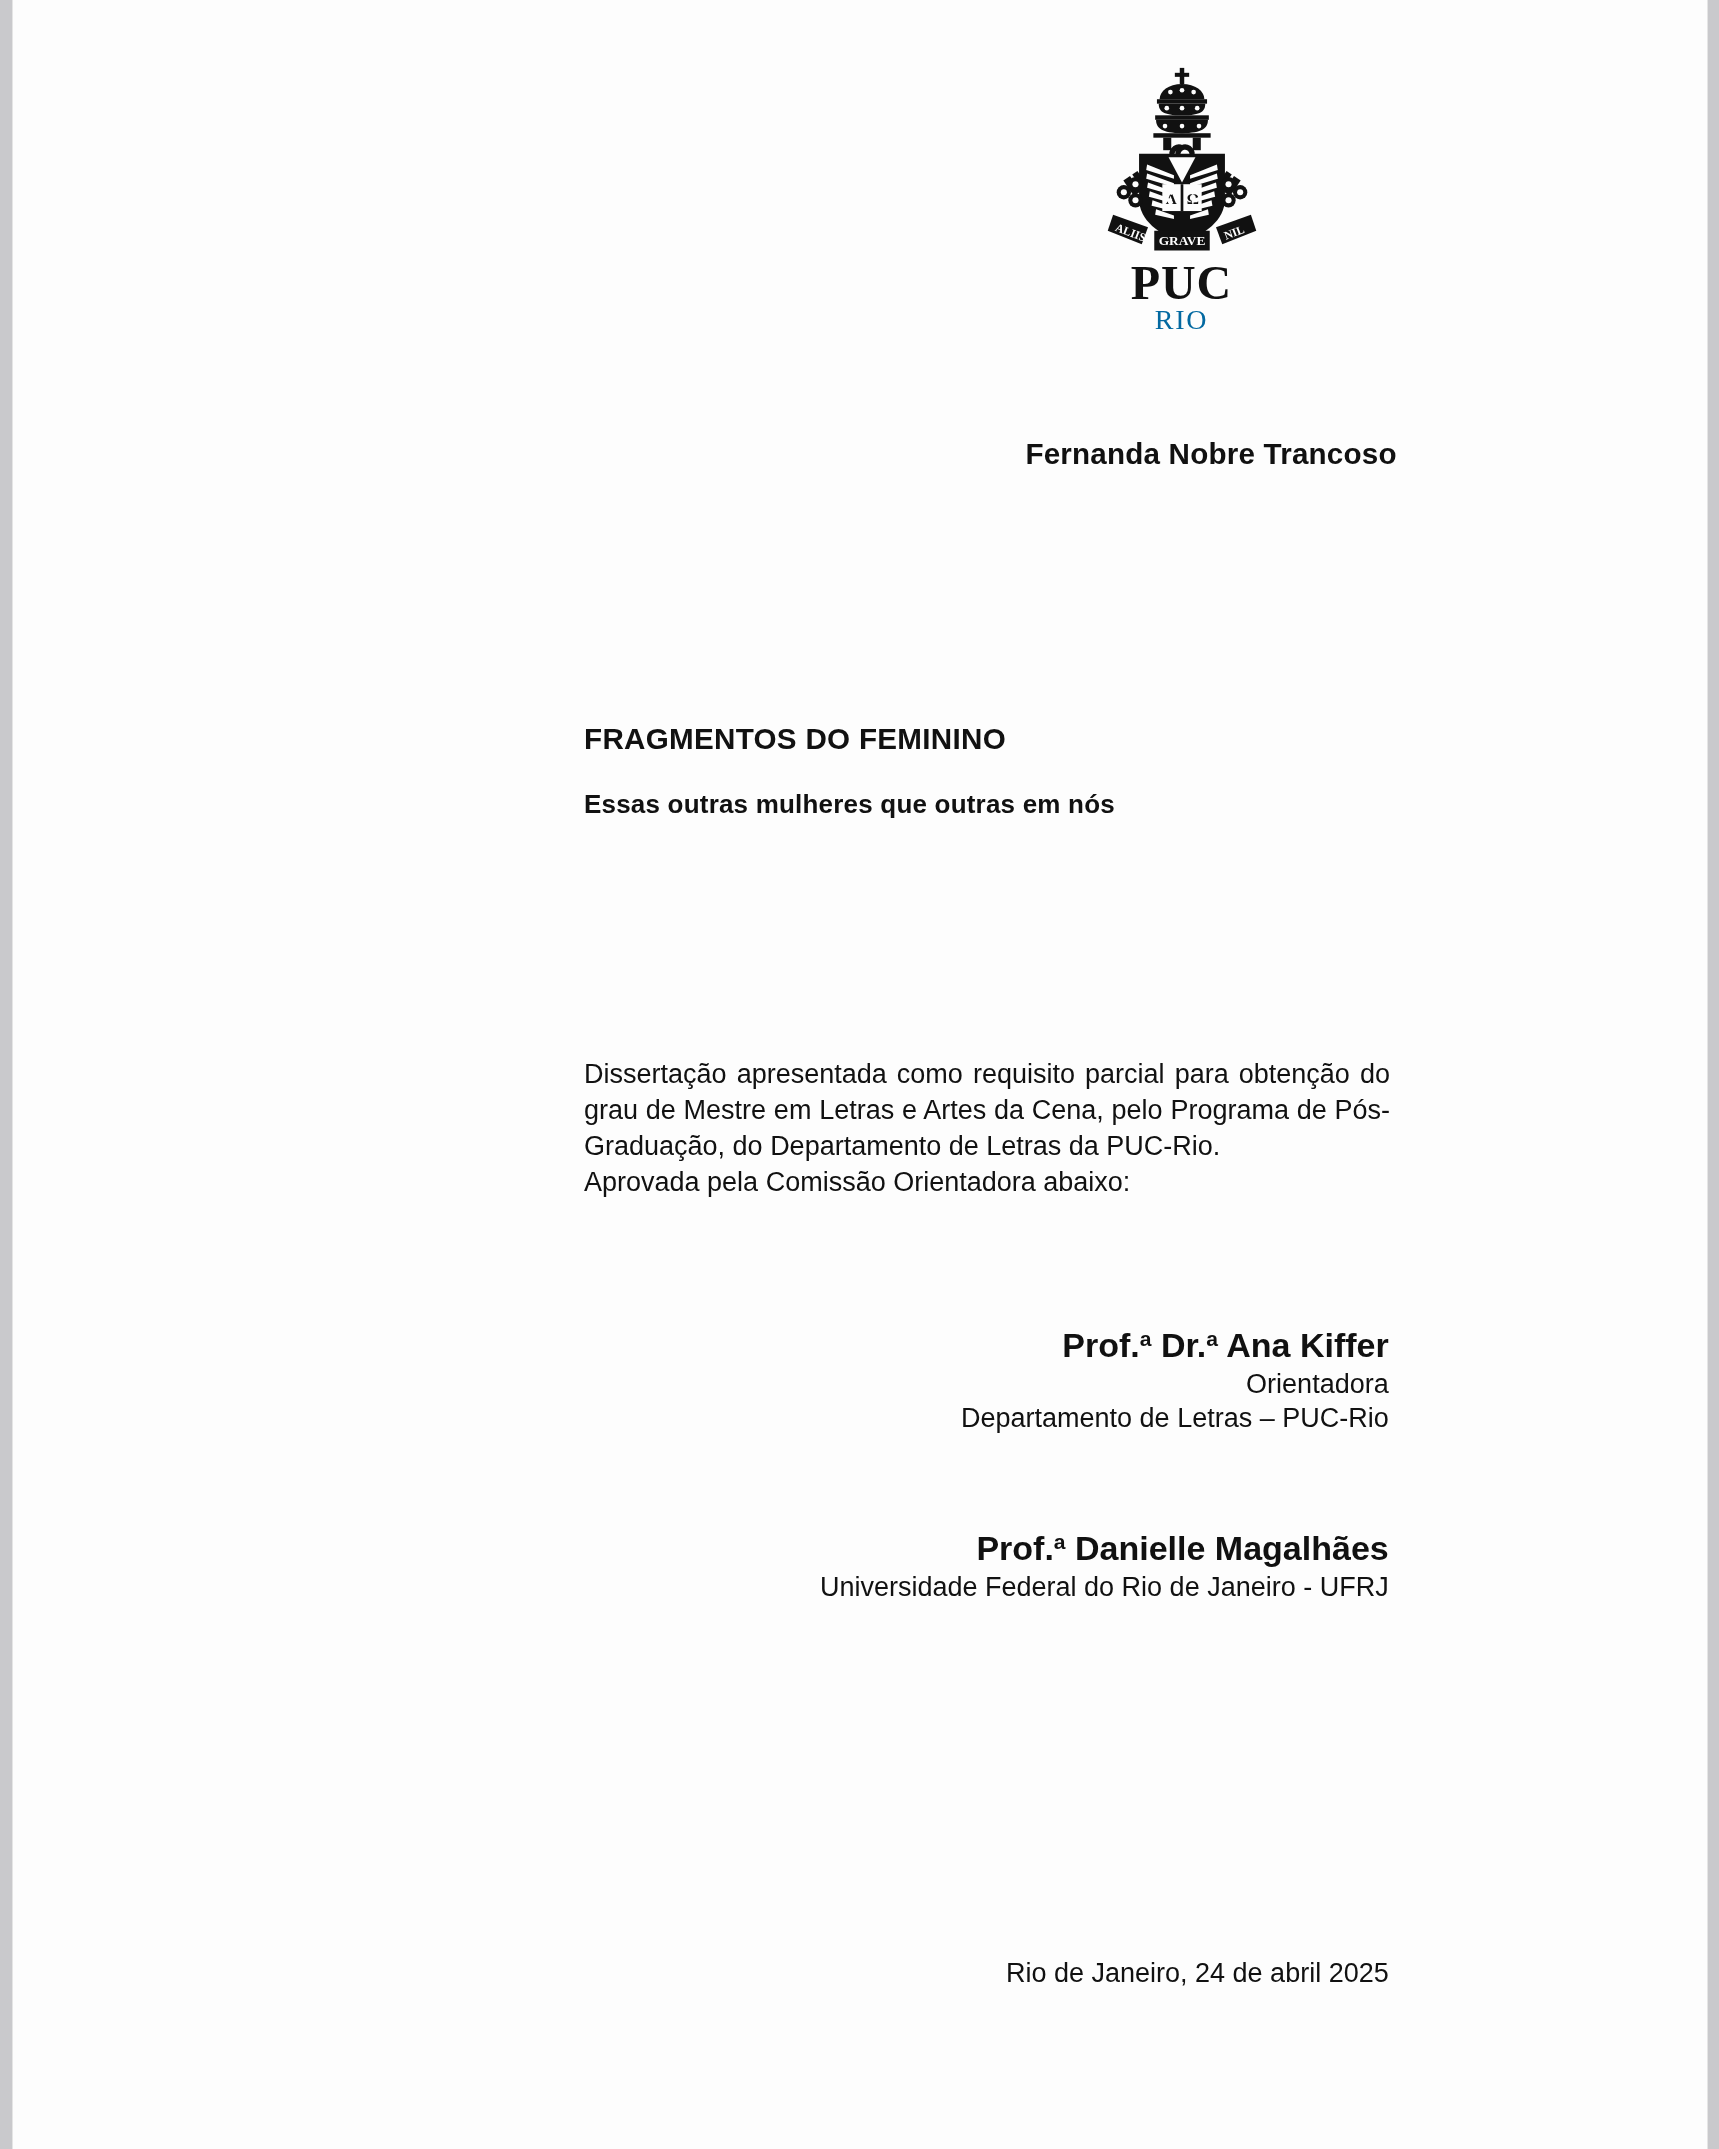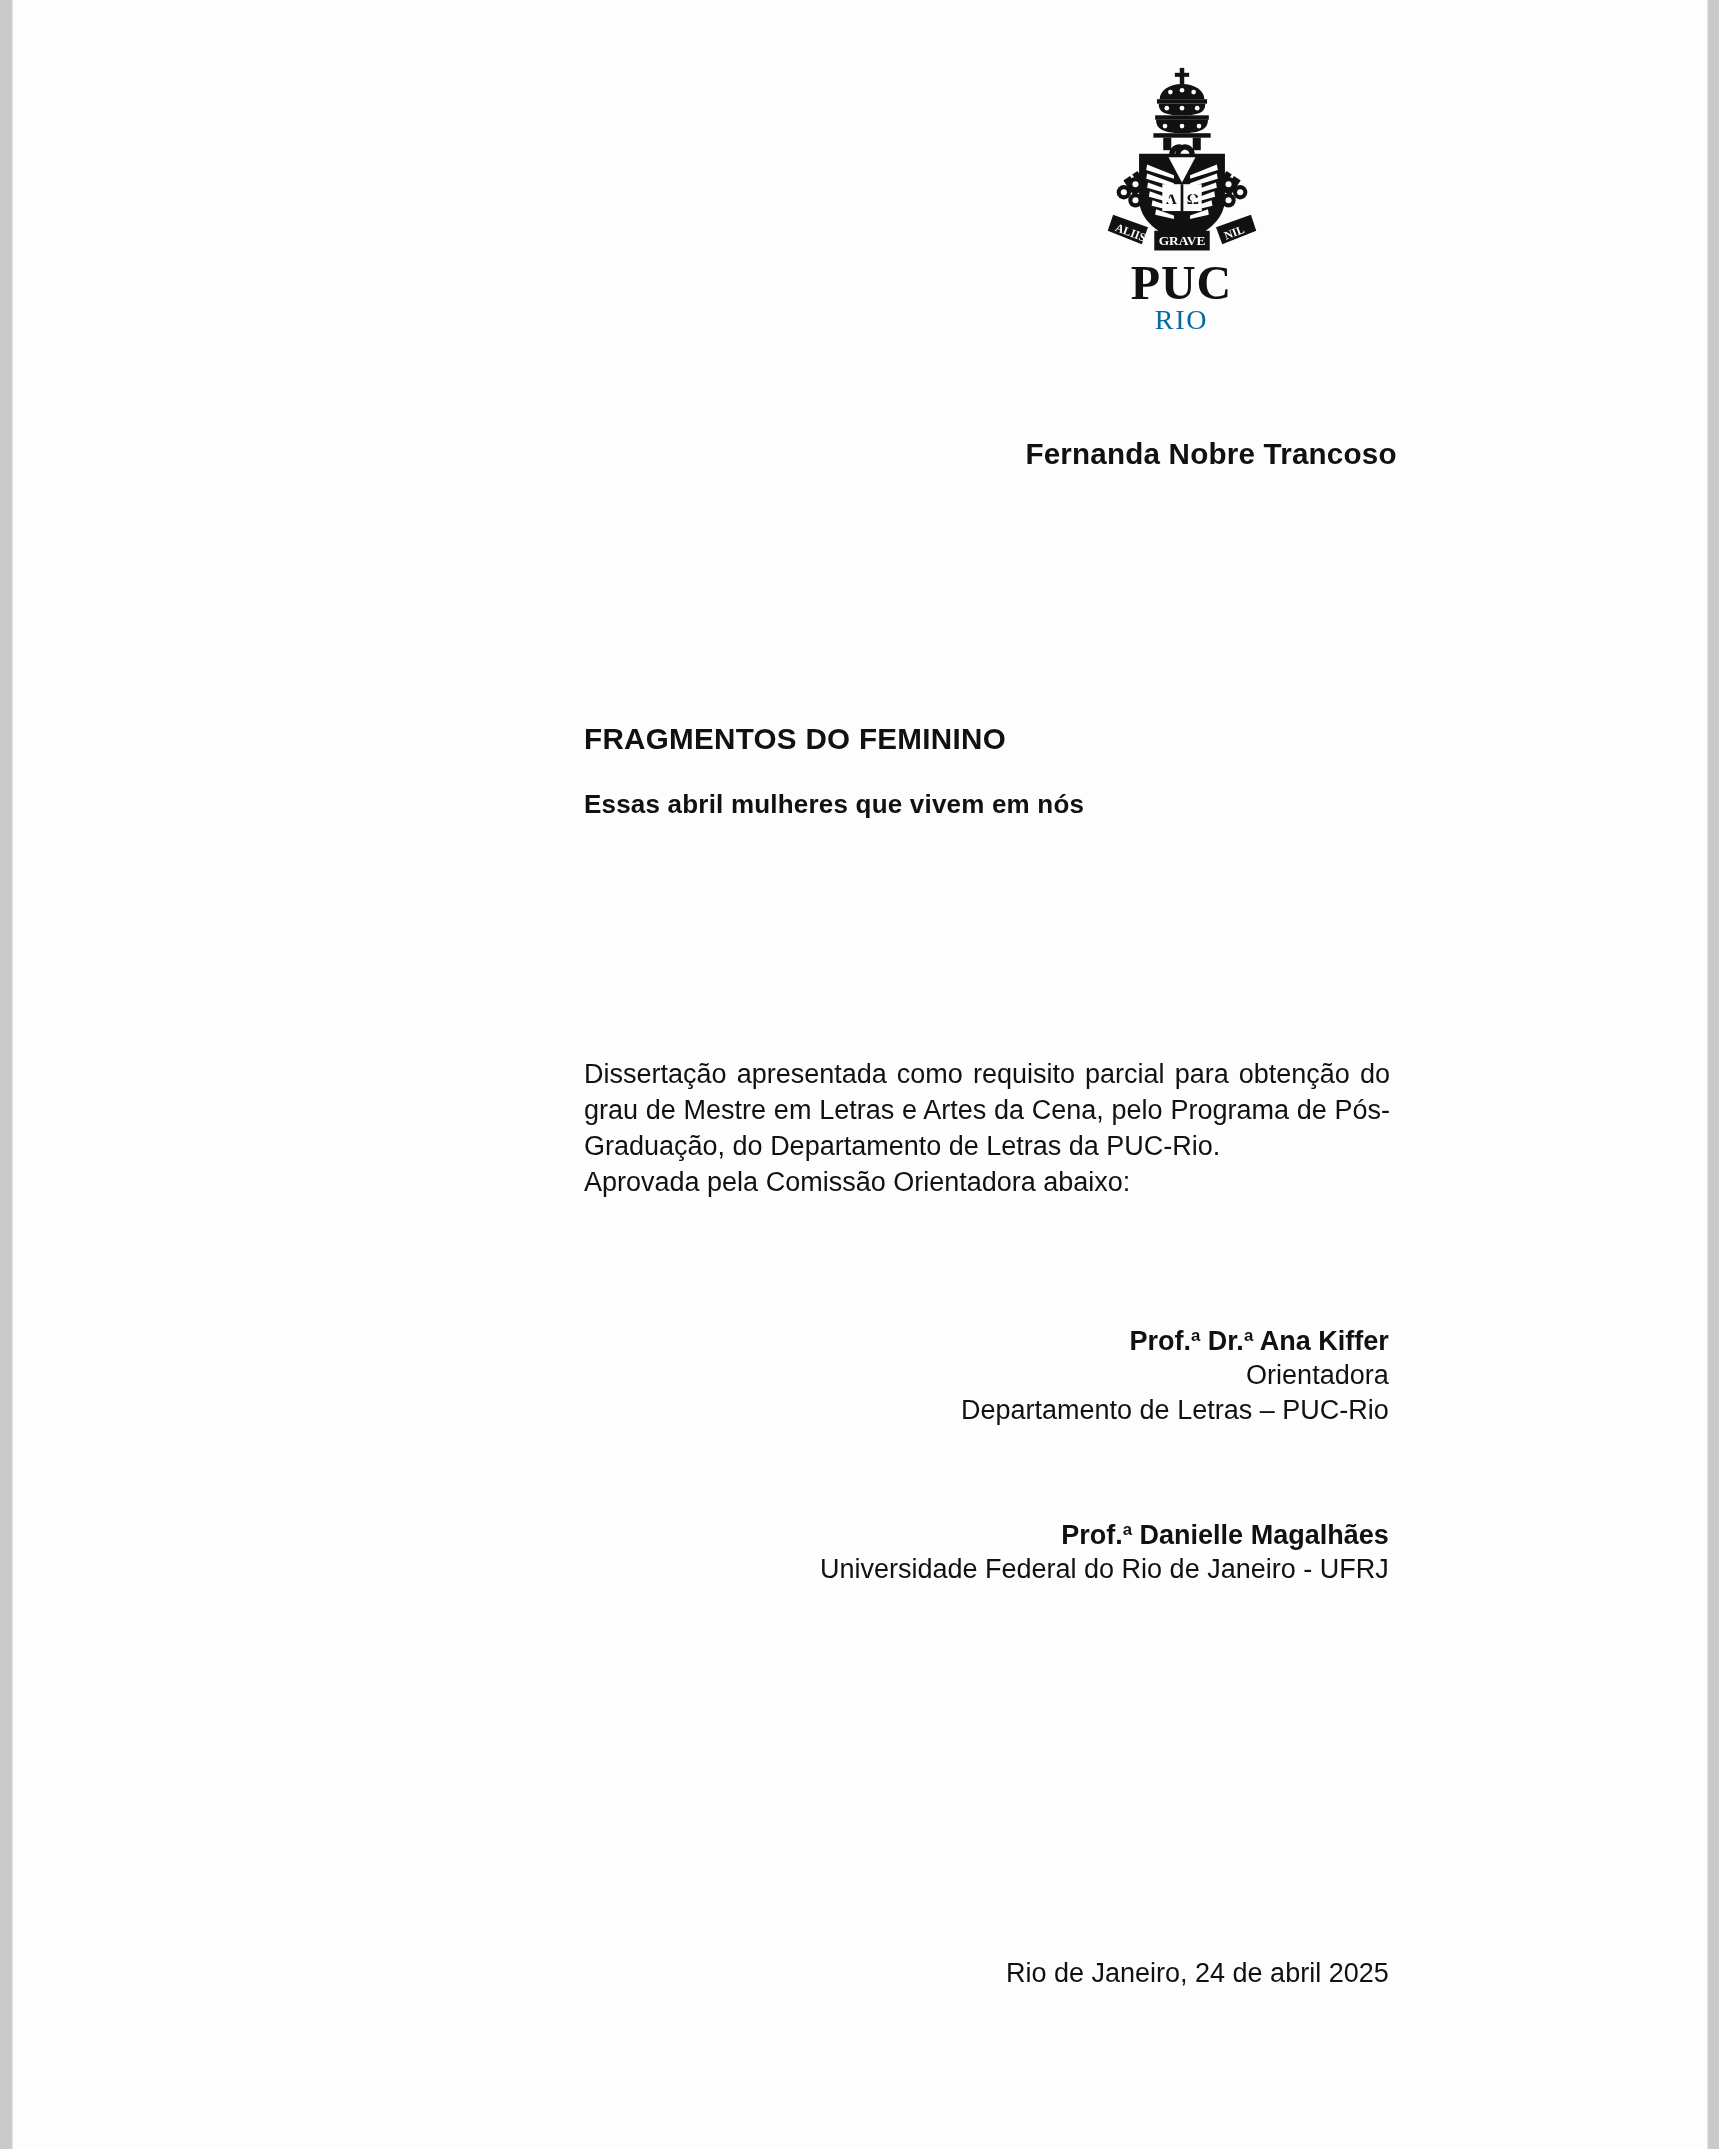--- a/index.html
+++ b/index.html
@@ -135,21 +135,21 @@
   }
   .examiner {
     width: 819px;
     text-align: right;
     padding-right: 1.8px;
     box-sizing: border-box;
     margin-bottom: 91px;
   }
   .examiner:last-child { margin-bottom: 0; }
   .examiner-name {
-    font-size: 27px;
+    font-size: 34px;
     font-weight: bold;
     color: #111;
     line-height: 1.27;
   }
   .examiner-role,
   .examiner-affiliation {
     font-size: 27px;
     color: #111;
     line-height: 1.27;
   }
@@ -272,21 +272,21 @@
           </g>
         </svg>
         <div class="logo-wordmark">PUC</div>
         <div class="logo-sub">RIO</div>
       </div>
 
       <div class="author">Fernanda Nobre Trancoso</div>
 
       <div class="title-block">
         <div class="doc-title">FRAGMENTOS DO FEMININO</div>
-        <div class="doc-subtitle">Essas abril mulheres que vivem em nós</div>
+        <div class="doc-subtitle">Essas outras mulheres que outras em nós</div>
       </div>
 
       <div class="requisite">
         <span>Dissertação apresentada como requisito parcial para obtenção do grau de Mestre em Letras e Artes da Cena, pelo Programa de Pós-Graduação, do Departamento de Letras da PUC-Rio.</span>
         <span class="last-line">Aprovada pela Comissão Orientadora abaixo:</span>
       </div>
 
       <div class="examiners">
 
         <div class="examiner">

